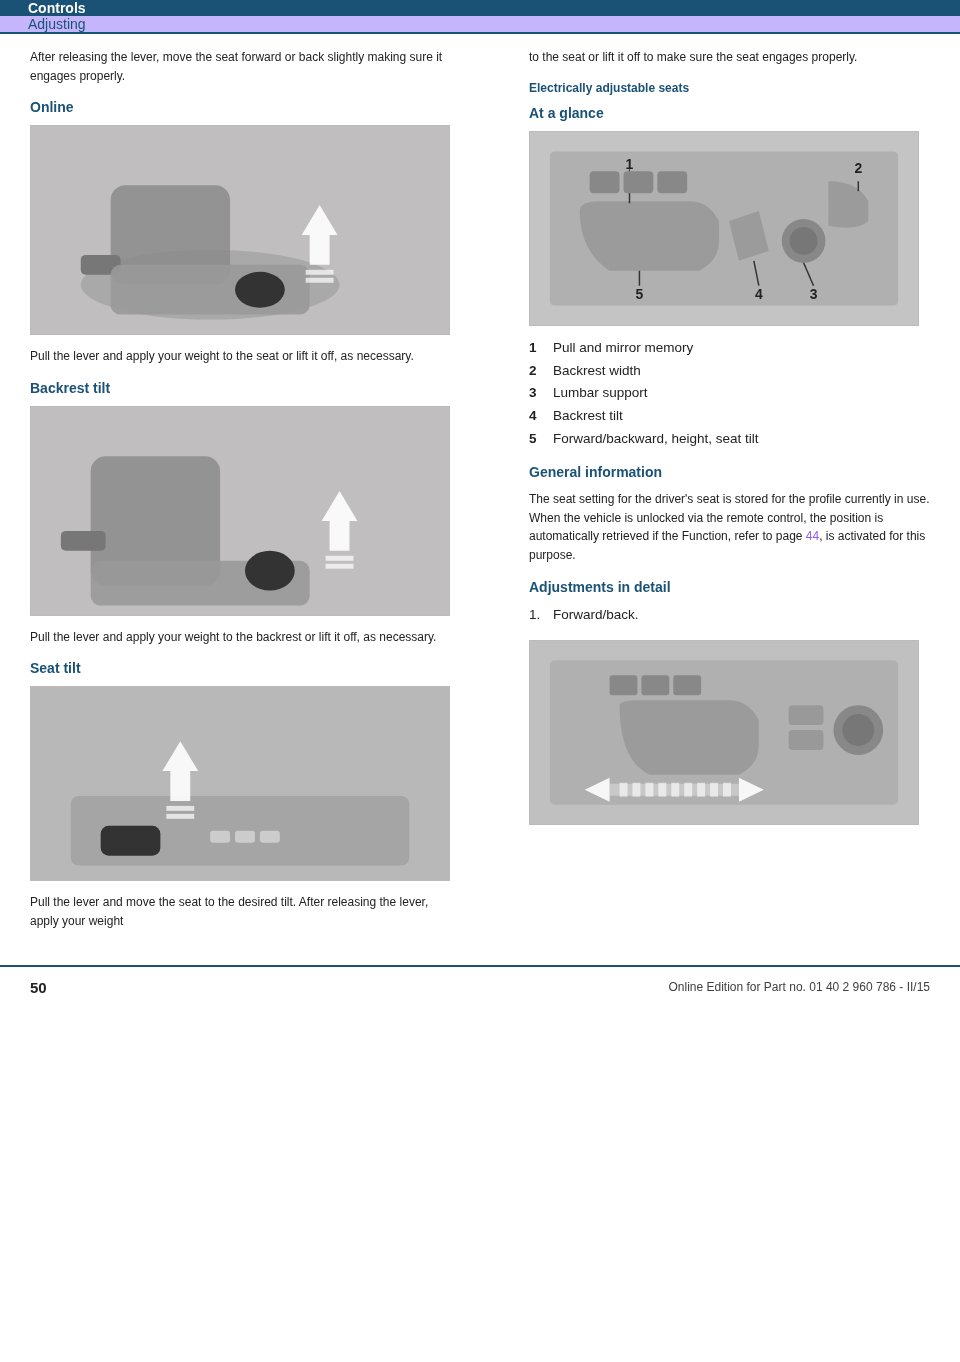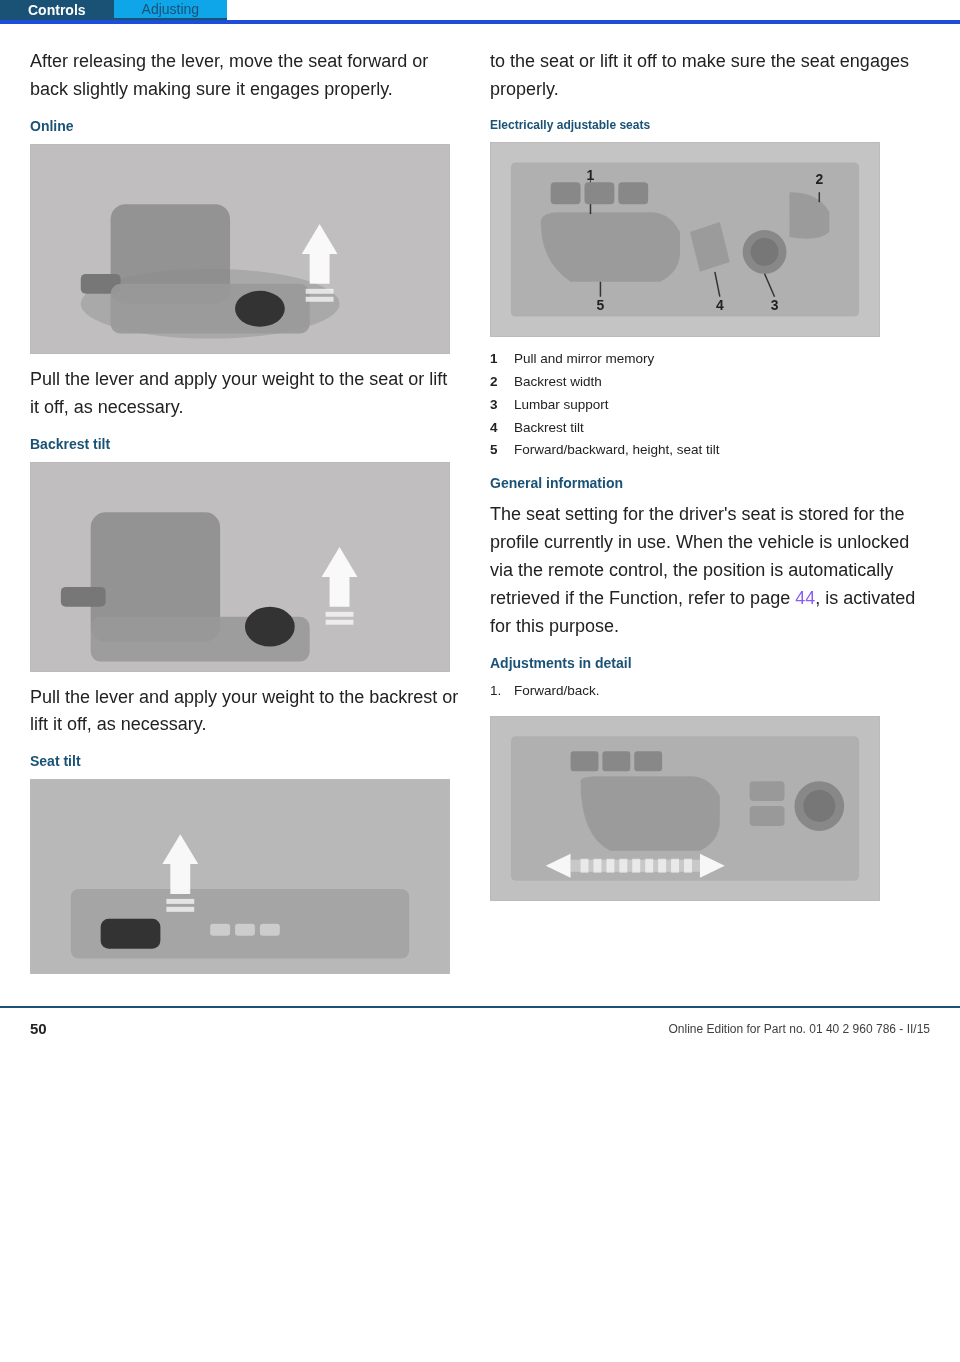--- a/index.html
+++ b/index.html
@@ -9,33 +9,34 @@
       font-family: Arial, Helvetica, sans-serif;
       font-size: 14px;
       background: #fff;
       color: #222;
     }
 
     
     .header-tabs {
       display: flex;
       height: 24px;
-      border-bottom: 4px solid #1d4ed8;
+      border-bottom: 1px solid #1d4ed8;
+      flex-direction: column;
     }
     .tab-controls {
       background: #1a5276;
       color: #fff;
       padding: 0 28px;
       display: flex;
       align-items: center;
       font-size: 14px;
       font-weight: bold;
     }
     .tab-adjusting {
-      background: #0ea5e9;
+      background: #c4b5fd;
       color: #1a5276;
       padding: 0 28px;
       display: flex;
       align-items: center;
       font-size: 14px;
       border-bottom: 2px solid #1a5276;
     }
 
     
     .main-content {
@@ -44,25 +45,26 @@
       gap: 30px;
     }
 
     .left-column {
       width: 430px;
       flex-shrink: 0;
     }
 
     .right-column {
       flex: 1;
+      margin-left: 39px;
     }
 
     
     .body-text {
-      font-size: 18px;
+      font-size: 12px;
       line-height: 1.55;
       color: #222;
       margin-bottom: 14px;
     }
 
     .section-heading {
       color: #1a5276;
       font-size: 14px;
       font-weight: bold;
       margin-bottom: 10px;
@@ -259,29 +261,31 @@
         <rect x="180" y="145" width="20" height="12" rx="3" fill="#ccc"></rect>
         <rect x="205" y="145" width="20" height="12" rx="3" fill="#ccc"></rect>
         <rect x="230" y="145" width="20" height="12" rx="3" fill="#ccc"></rect>
 
         <polygon points="150,55 168,85 160,85 160,115 140,115 140,85 132,85" fill="white" opacity="0.9"></polygon>
         <rect x="136" y="120" width="28" height="5" fill="white" opacity="0.7"></rect>
         <rect x="136" y="128" width="28" height="5" fill="white" opacity="0.7"></rect>
       </svg>
     </div>
 
+    <p class="body-text">Pull the lever and move the seat to the desired tilt. After releasing the lever, apply your weight</p>
 
   </div>
 
   <div class="right-column">
 
     <p class="body-text">to the seat or lift it off to make sure the seat engages properly.</p>
 
     <div class="main-heading">Electrically adjustable seats</div>
 
+    <div class="section-heading">At a glance</div>
 
     <div class="img-placeholder seat-img-elec seat-canvas">
       <svg width="390" height="195" viewBox="0 0 390 195">
         <rect width="390" height="195" fill="#c4c4c4"></rect>
 
         <rect x="20" y="20" width="350" height="155" rx="5" fill="#b0b0b0"></rect>
 
         <rect x="60" y="40" width="30" height="22" rx="4" fill="#888"></rect>
         <rect x="94" y="40" width="30" height="22" rx="4" fill="#888"></rect>
         <rect x="128" y="40" width="30" height="22" rx="4" fill="#888"></rect>

